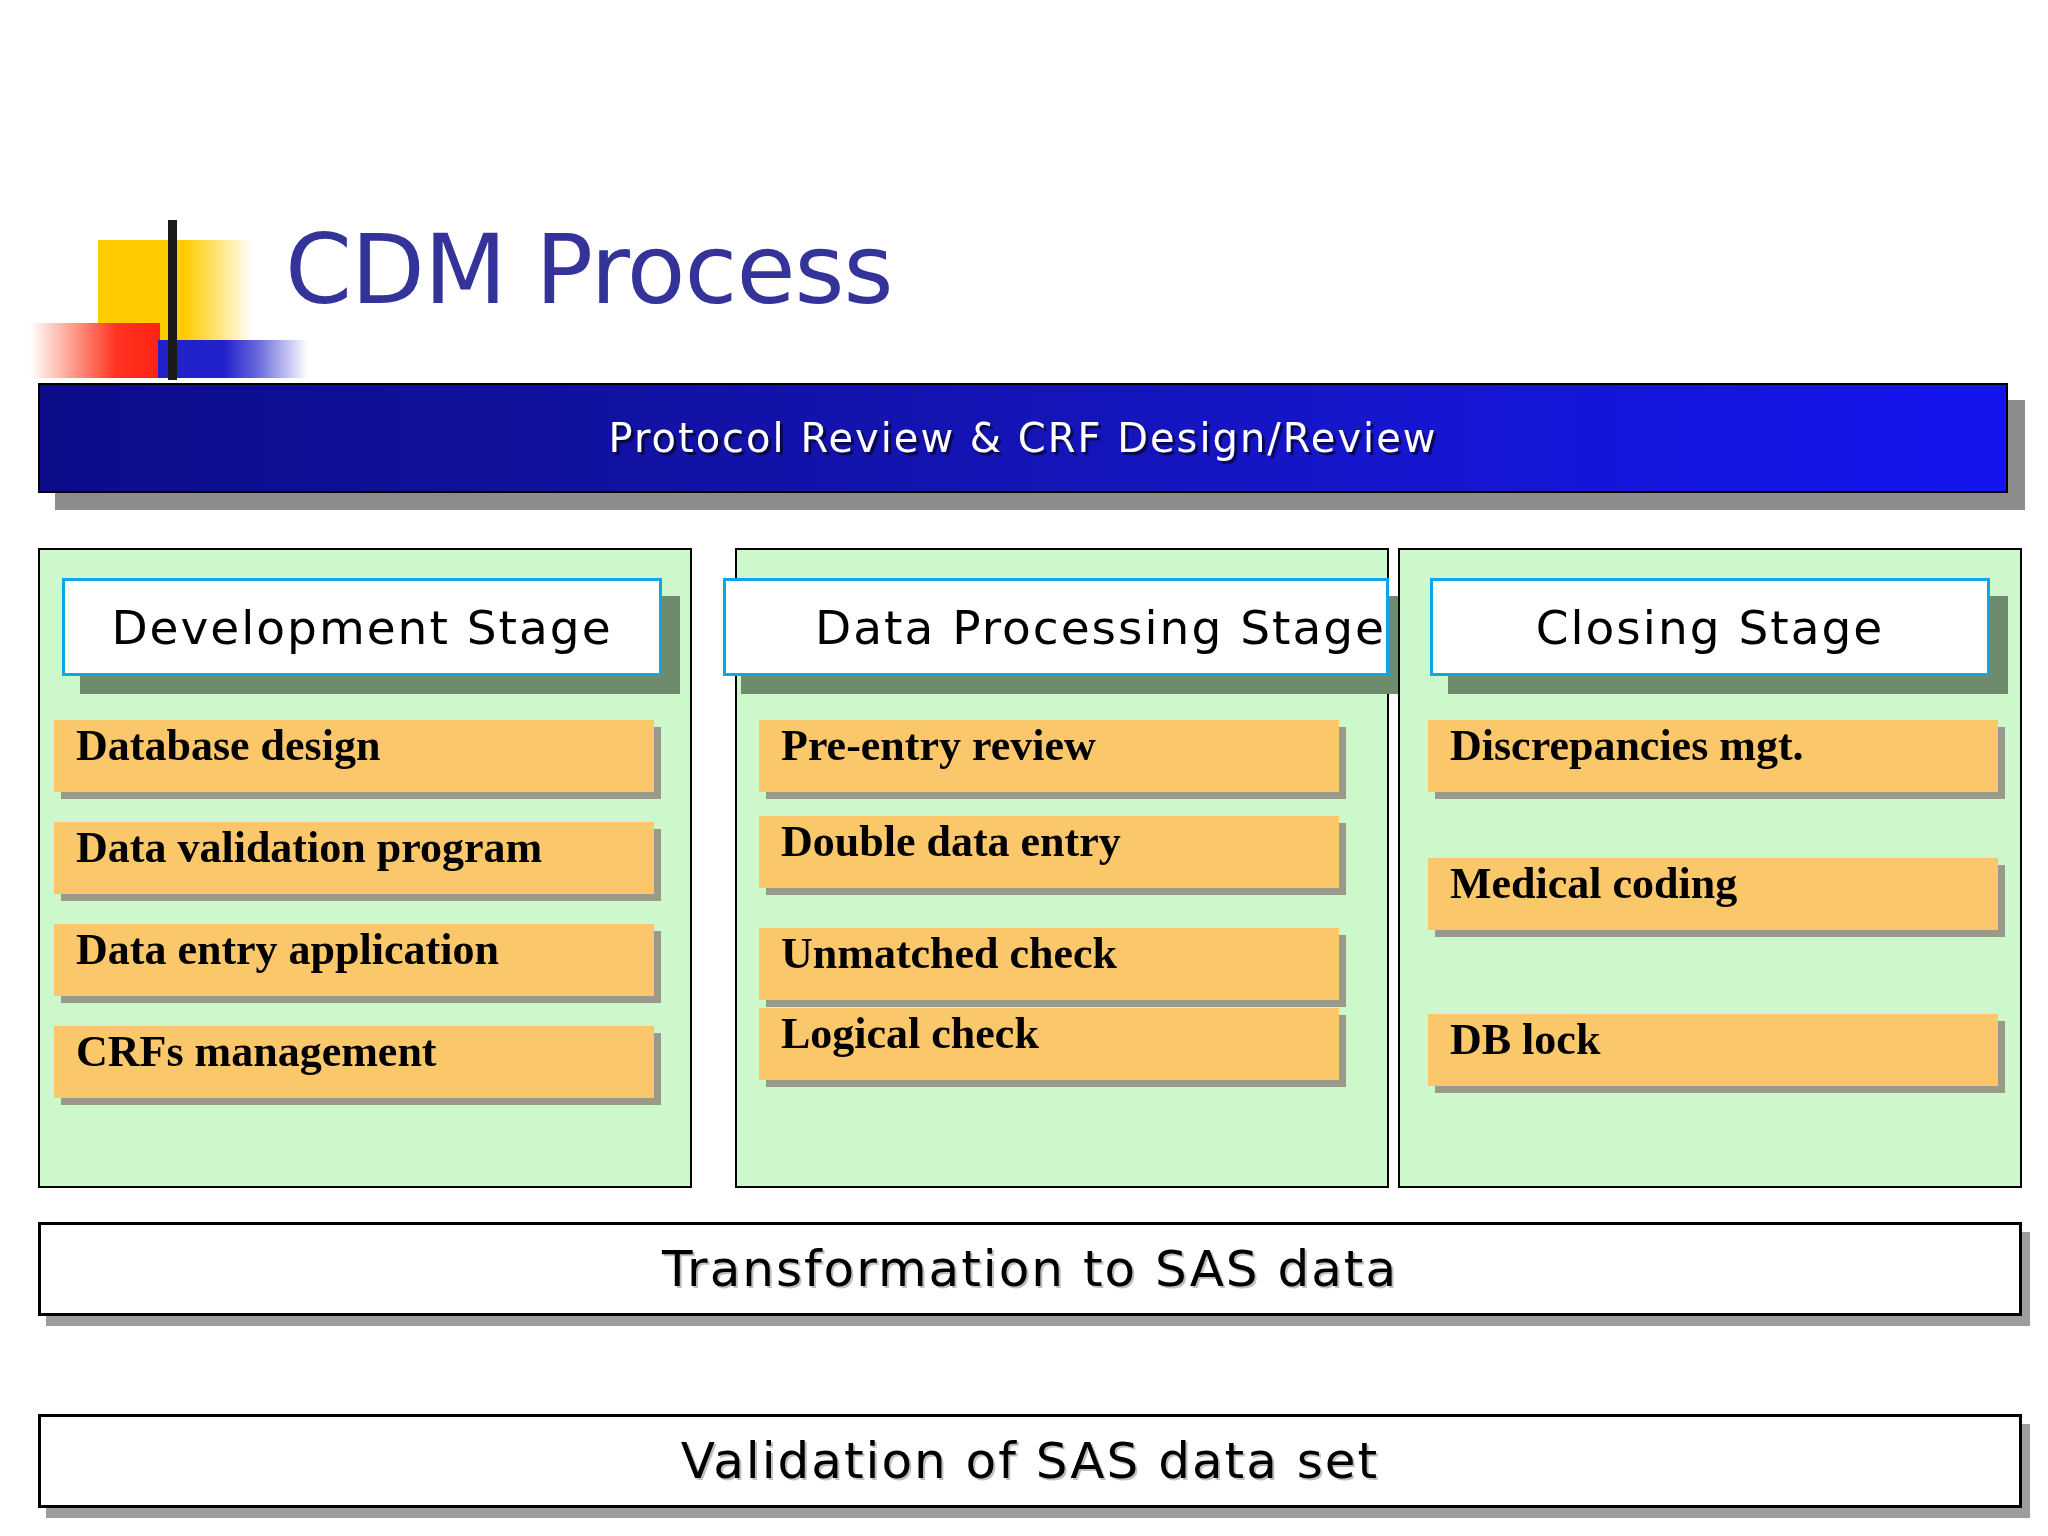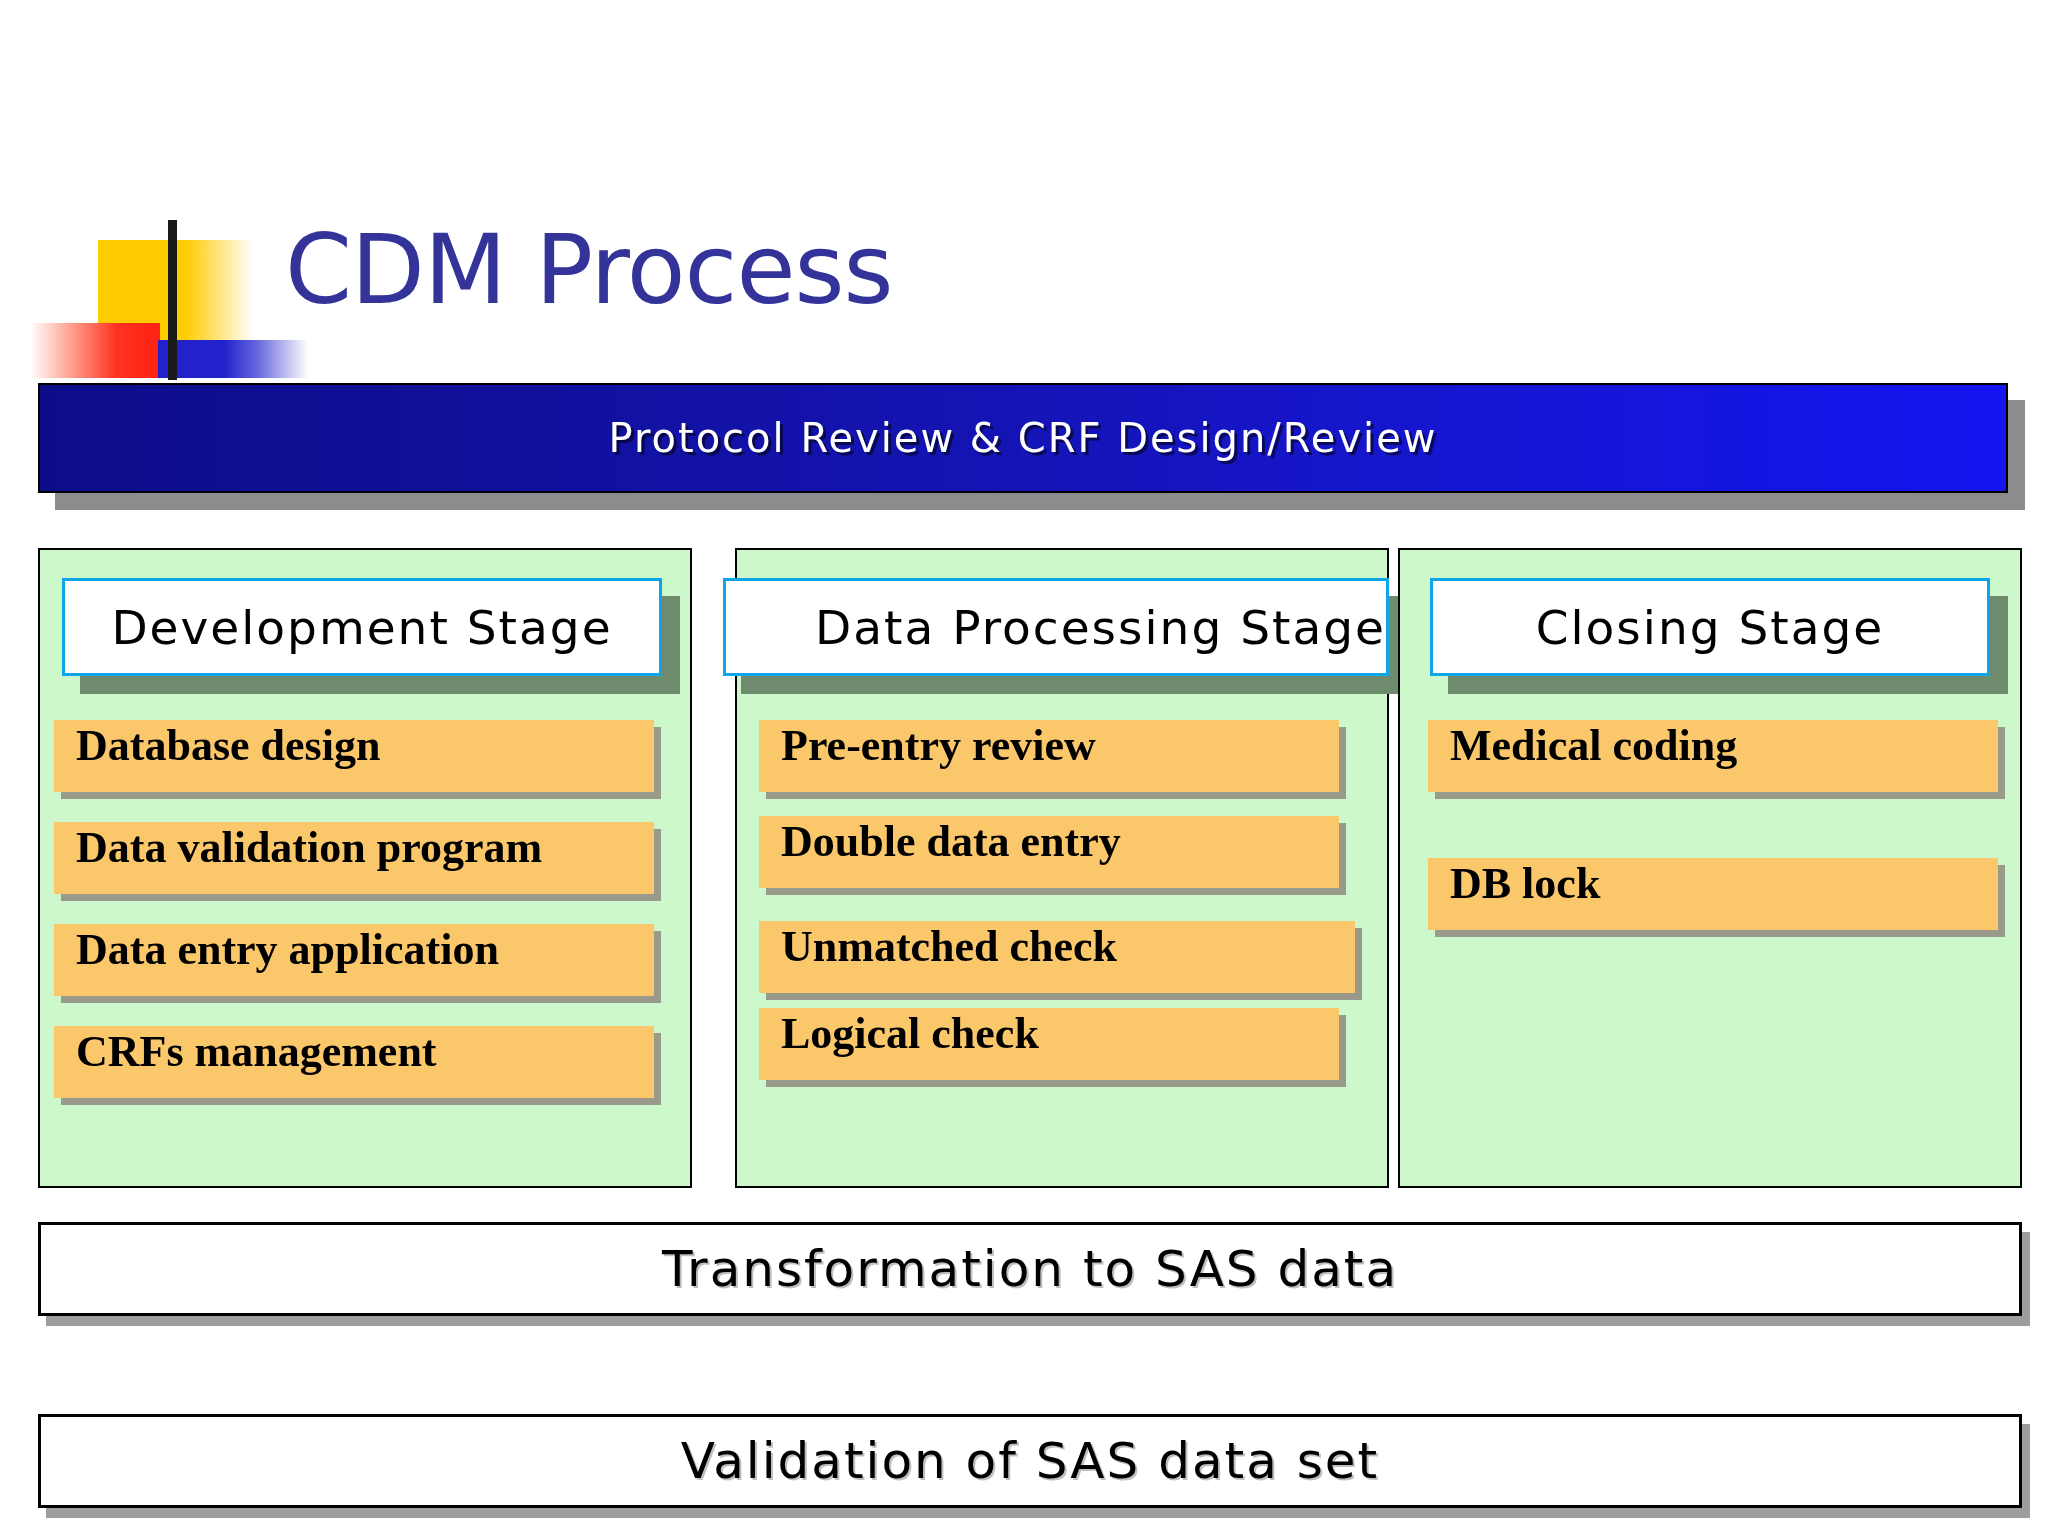--- a/index.html
+++ b/index.html
@@ -198,21 +198,21 @@
   
   #panel-0 .item-row { left: 14px; width: 600px; }
   #panel-0 .item-row:nth-child(1) { top: 0px;   }
   #panel-0 .item-row:nth-child(2) { top: 102px; }
   #panel-0 .item-row:nth-child(3) { top: 204px; }
   #panel-0 .item-row:nth-child(4) { top: 306px; }
 
   #panel-1 .item-row { left: 22px; width: 580px; }
   #panel-1 .item-row:nth-child(1) { top: 0px;   }
   #panel-1 .item-row:nth-child(2) { top: 96px; border-radius: 26px;  }
-  #panel-1 .item-row:nth-child(3) { top: 201px; padding-left: 16px; }
+  #panel-1 .item-row:nth-child(3) { top: 208px; }
   #panel-1 .item-row:nth-child(4) { top: 288px; }
 
   #panel-2 .item-row { left: 28px; width: 570px; }
   #panel-2 .item-row:nth-child(1) { top: 0px;   }
   #panel-2 .item-row:nth-child(2) { top: 138px; }
   #panel-2 .item-row:nth-child(3) { top: 294px; }
 
   
   .footer-bar {
     position: absolute;
@@ -343,20 +343,26 @@
   <div class="panel-header-wrap">
     <div class="header-shadow"></div>
     <div class="header-box">
       <span class="header-text">Closing Stage</span>
     </div>
   </div>
   <div class="items">
     <div class="item-row">
       <div class="item-shadow"></div>
       <div class="item-box">
+        <span class="item-text">Discrepancies mgt.</span>
+      </div>
+    </div>
+    <div class="item-row">
+      <div class="item-shadow"></div>
+      <div class="item-box">
         <span class="item-text">Medical coding</span>
       </div>
     </div>
     <div class="item-row">
       <div class="item-shadow"></div>
       <div class="item-box">
         <span class="item-text">DB lock</span>
       </div>
     </div>
   </div>

